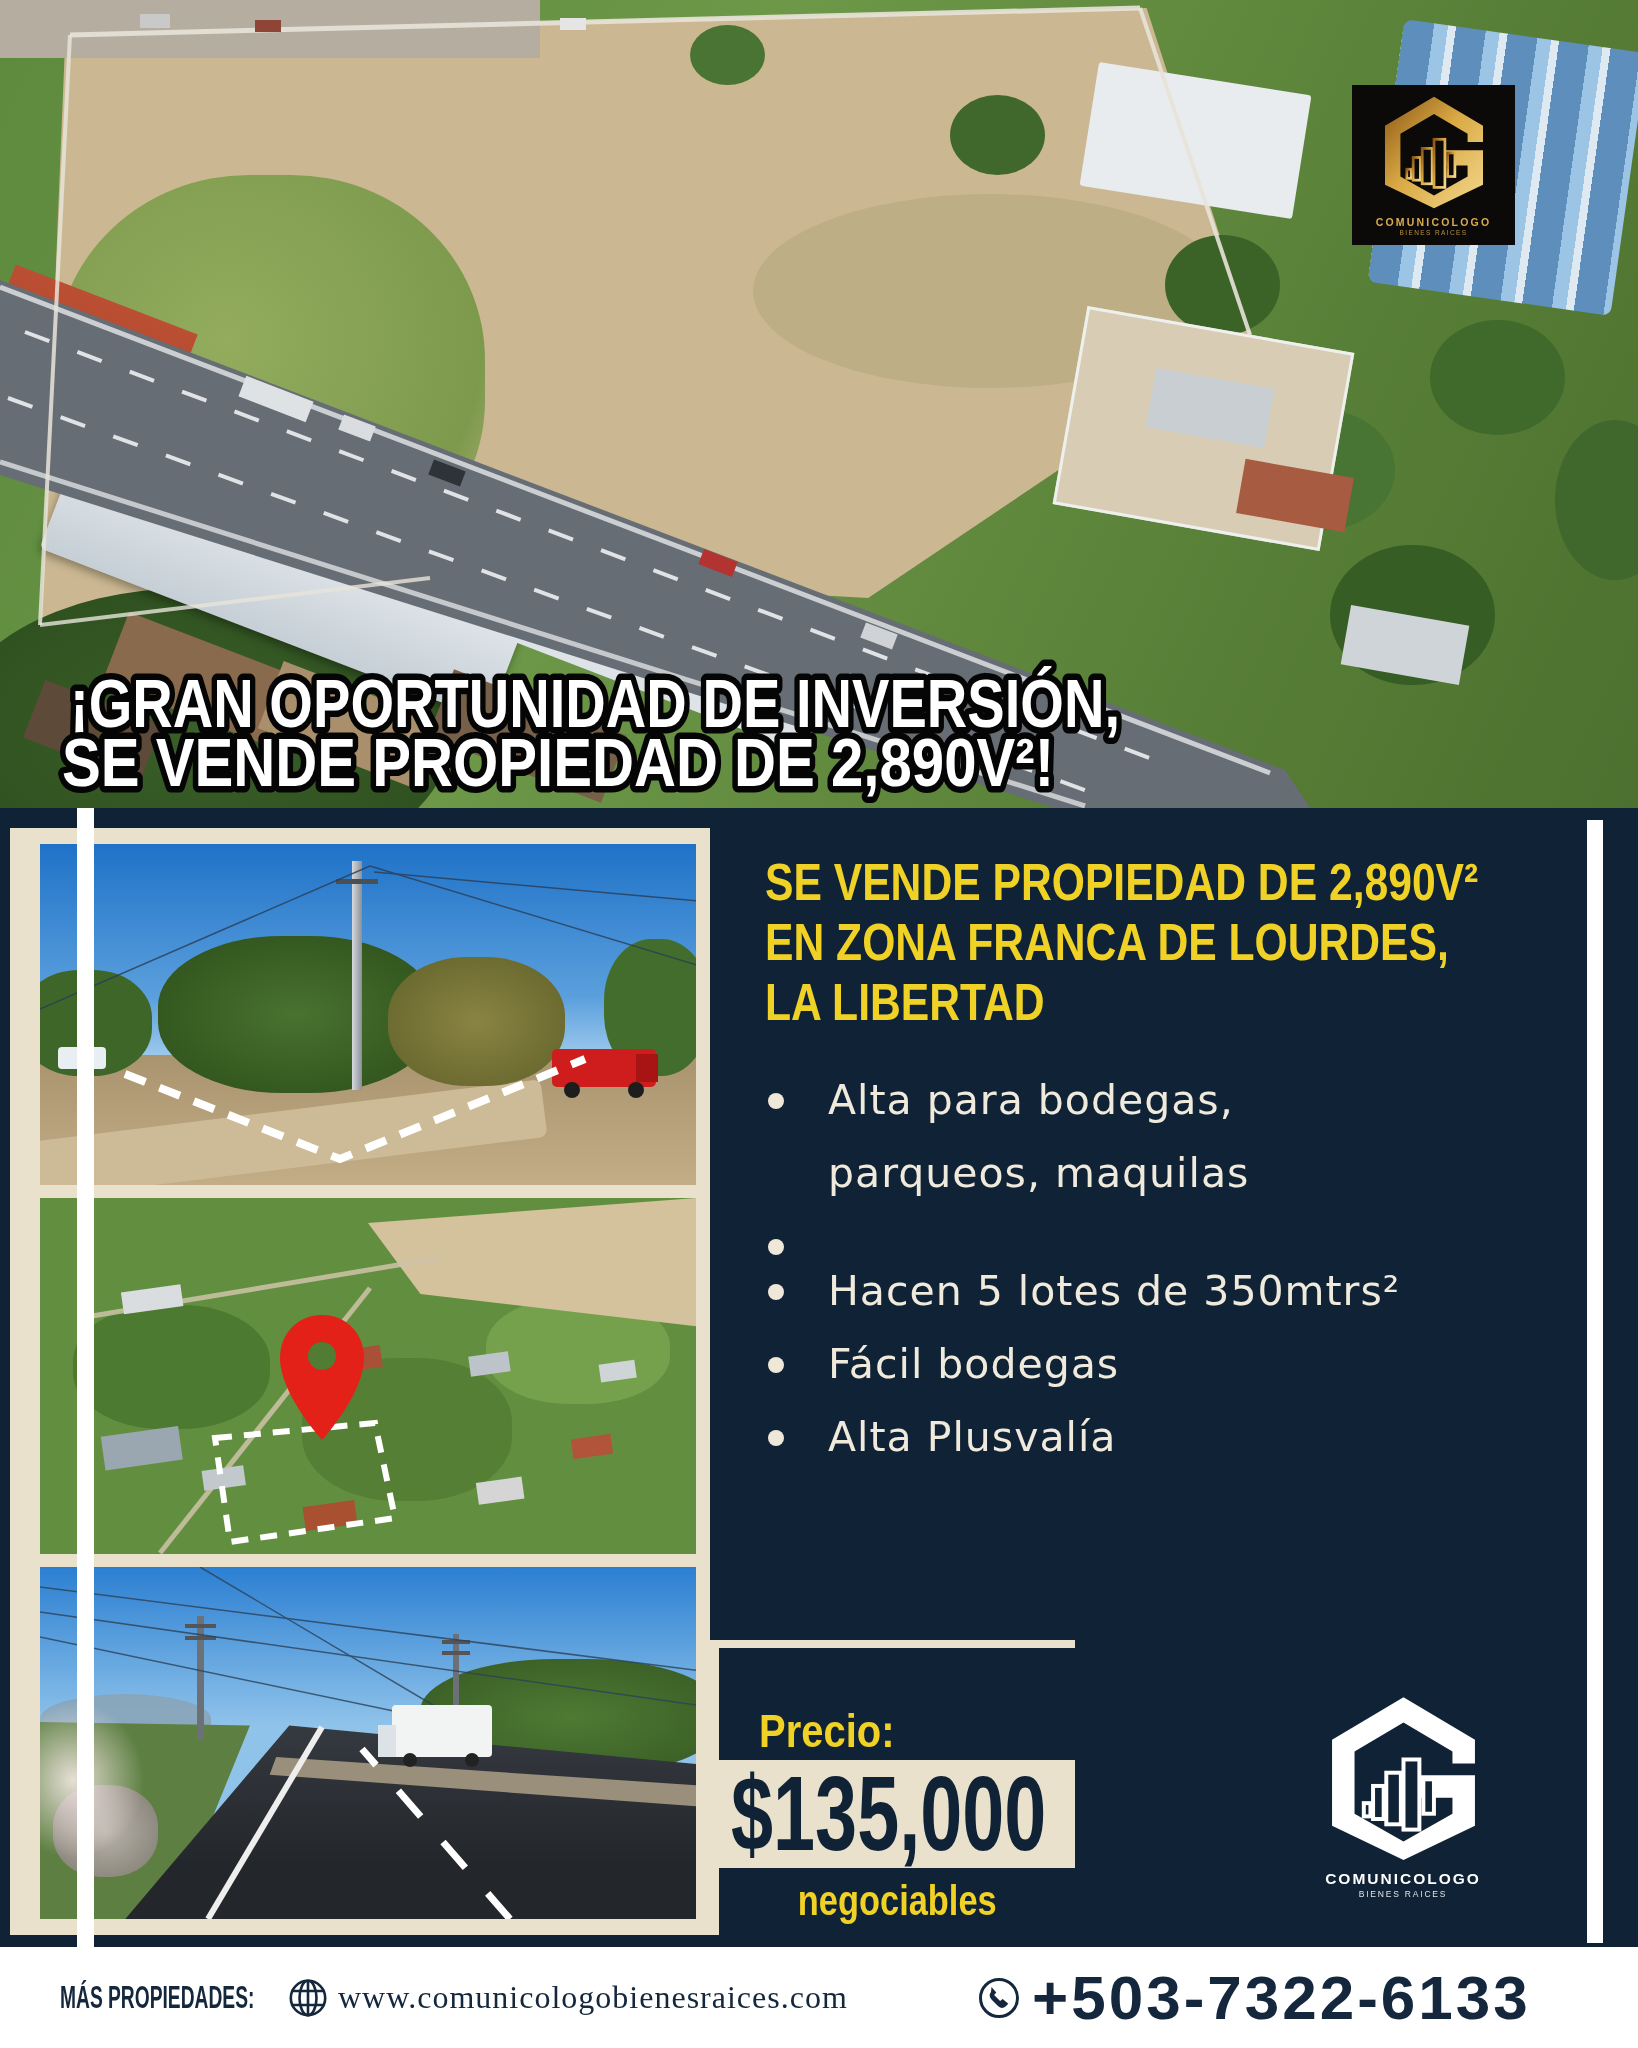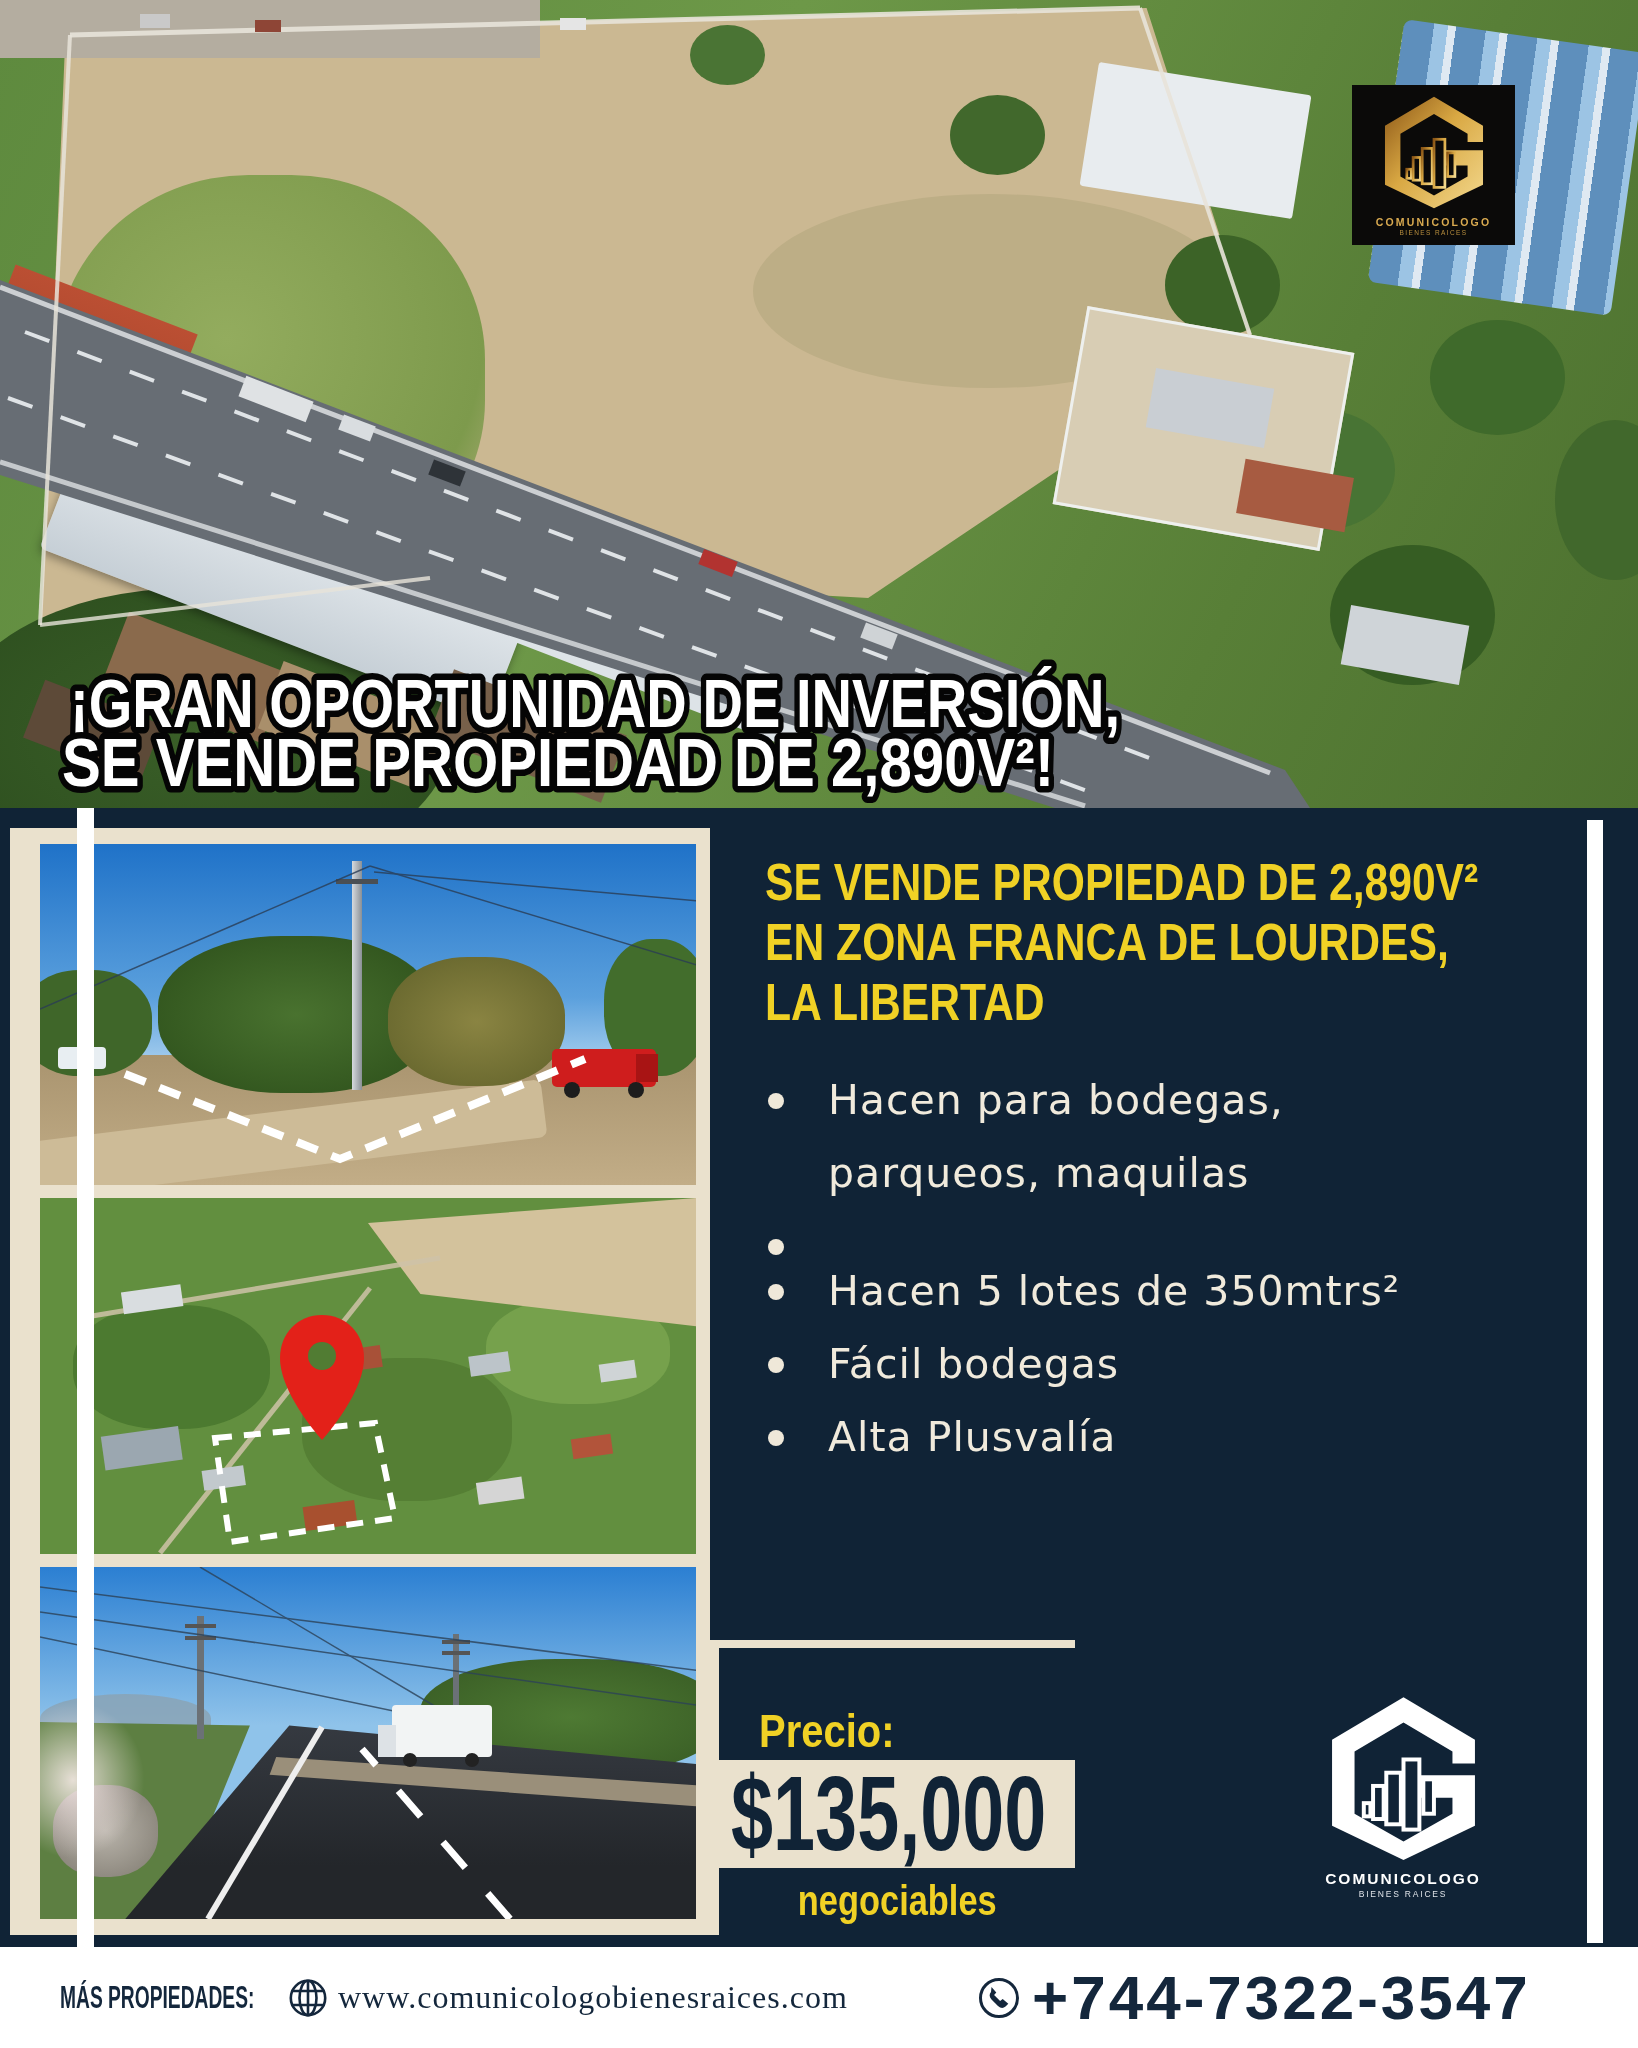--- a/index.html
+++ b/index.html
@@ -288,21 +288,21 @@
 
   <div class="listing-title">
     <div>SE VENDE PROPIEDAD DE 2,890V²</div>
     <div>EN ZONA FRANCA DE LOURDES,</div>
     <div>LA LIBERTAD</div>
   </div>
 
   <div class="features">
     <div class="feat">
       <span class="dot"></span>
-      <span class="ftxt">Hacen para bodegas,
+      <span class="ftxt">Alta para bodegas,
 parqueos, maquilas</span>
     </div>
     <div class="feat">
       <span class="dot"></span>
     </div>
     <div class="feat">
       <span class="dot"></span>
       <span class="ftxt">Hacen 5 lotes de  350mtrs²</span>
     </div>
     <div class="feat">
@@ -358,16 +358,16 @@
         </g>
       </svg>
     </div>
     <div class="f-item f-url">www.comunicologobienesraices.com</div>
     <div class="f-item f-phicon">
       <svg width="42" height="42" viewBox="0 0 42 42">
         <circle cx="21" cy="21" r="18.5" stroke="#14273c" stroke-width="3" fill="none"></circle>
         <path d="M13 15 q-3 3.5 .5 7.5 l6.5 6.5 q4 3.5 7.5 .5 l2.8 -2.8 -5.6 -4.8 -2.6 2.2 -6 -6 2.2 -2.6 -4.8 -5.6 z" fill="#14273c"></path>
       </svg>
     </div>
-    <div class="f-item f-phone">+744-7322-3547</div>
+    <div class="f-item f-phone">+503-7322-6133</div>
   </div>
 
 </div>
 
 </body></html>

